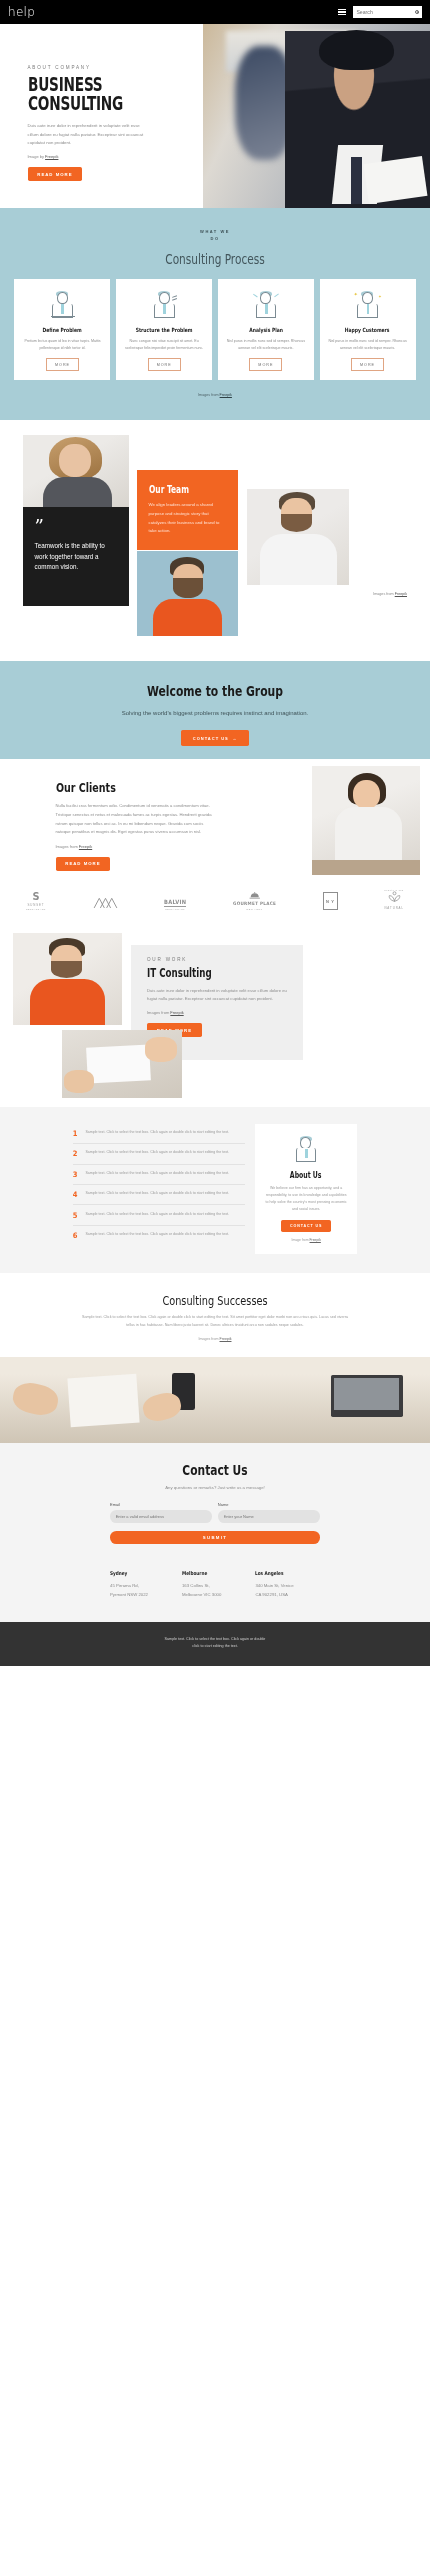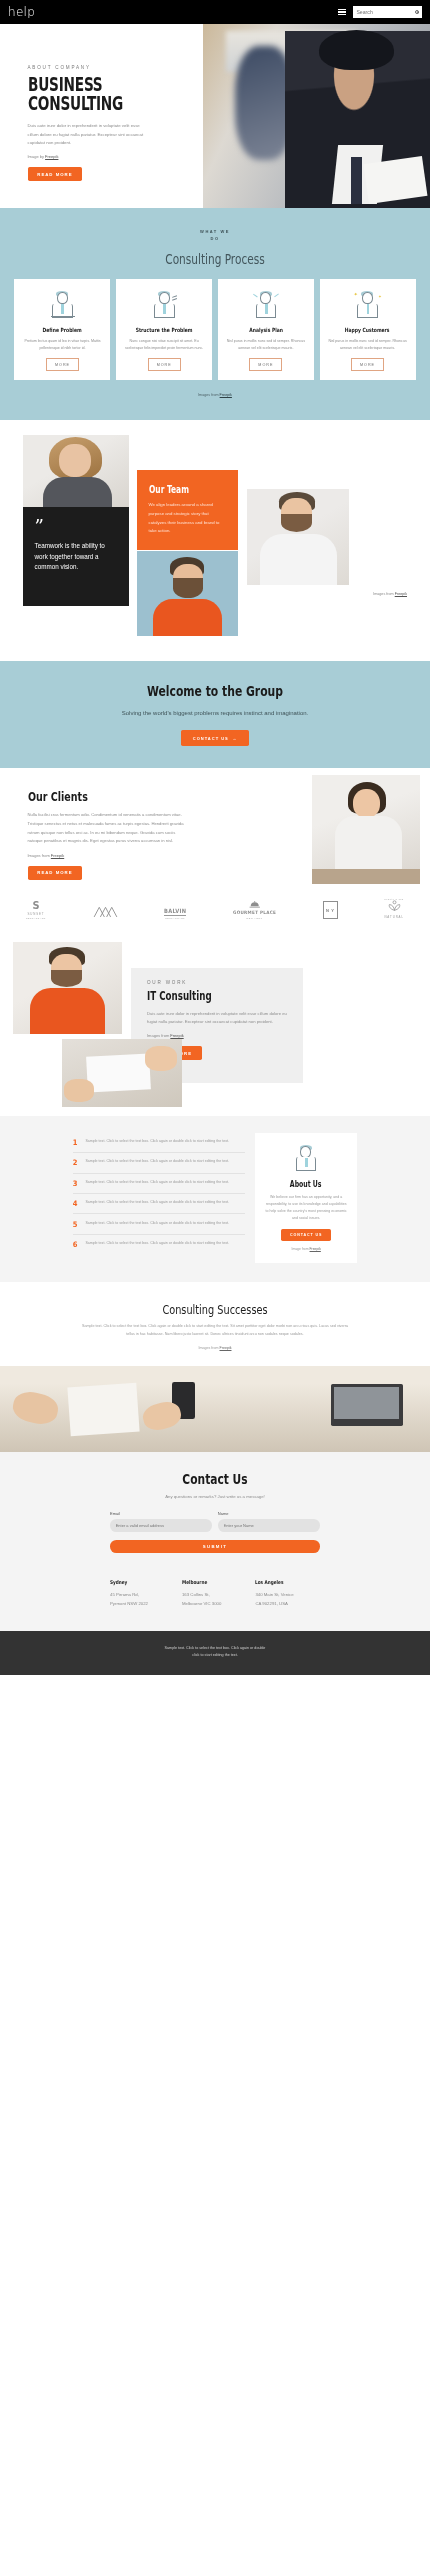--- a/index.html
+++ b/index.html
@@ -139,37 +139,37 @@
   .team-img3 { position:absolute; left:247px; top:69px; width:102px; height:96px;
                background: linear-gradient(150deg,#eceae8 0 45%,#dedad4 100%); overflow:hidden; }
   .ti3-hair { position:absolute; left:32px; top:3.4px; width:36px; height:18.4px; background:#5a4a3a; border-radius:50% 50% 22% 22%; }
   .ti3-face { position:absolute; left:34px; top:9.2px; width:31px; height:31px; background:#eac4a2; border-radius:44%; }
   .ti3-beard { position:absolute; left:34px; top:25px; width:31px; height:18.4px; background:#7a5c42; border-radius: 0 0 50% 50%; }
   .ti3-body { position:absolute; left:12.6px; top:45px; width:77px; height:53px; background:#f4f4f4; border-radius: 22px 22px 0 0; }
   .team-credit { position:absolute; right:23px; top:172px; font-size: 3.7px; color:#8a8a8a; }
   .team-credit a { color:#555; text-decoration: underline; }
 
   
-  .welcome { background:#a8cdd6; text-align:center; padding: 22px 0 22px; }
+  .welcome { background:#a8cdd6; text-align:center; padding: 22px 0 13px; }
   .welcome h2 {
     font-family:"DejaVu Sans Condensed","Liberation Sans Narrow","Liberation Sans",sans-serif;
     font-size: 14.3px; font-weight:700; color:#1b1b1b; transform: scaleX(0.84);
   }
   .welcome p { font-size: 6px; color:#3f5358; margin-top: 9.2px; line-height: 1.8; }
   .btn-contact {
     display:inline-flex; align-items:center; gap:3.4px; background:#f26522; color:#fff;
     border:0; border-radius:1.7px; font-size:4px; letter-spacing:1px; font-weight:700;
     padding:5.2px 11.5px; margin-top:11.5px; cursor:pointer;
     font-family:"Liberation Sans",sans-serif;
   }
 
   
   .clients { background:#fff; position:relative; padding: 0 0 12.6px; }
   .clients-top { display:flex; }
-  .clients-text { width: 207px; background:#fff; padding: 20.7px 16px 13.8px 27.5px; }
+  .clients-text { width: 207px; background:#fff; padding: 20.7px 16px 13.8px 27.5px; margin-left: 28px; }
   .clients-text h2 {
     font-family:"DejaVu Sans Condensed","Liberation Sans Narrow","Liberation Sans",sans-serif;
     font-size: 12.6px; font-weight:700; color:#1b1b1b; transform: scaleX(0.84);
     transform-origin:left; margin-bottom: 7.5px;
   }
   .clients-text p { font-size: 4.2px; line-height: 2.1; color:#8d8d8d; }
   .clients-img { position:absolute; right:10.3px; top:6.9px; width:108px; height:109px;
                  background: linear-gradient(160deg,#f0eeeb 0 35%,#d9d4cd 100%); overflow:hidden; }
   .ci-hair { position:absolute; left:36px; top:6.9px; width:38px; height:32px;
              background:#3a2c20; border-radius:50% 50% 30% 30%; }
@@ -191,21 +191,21 @@
   .mountain { width:25px; height:12.6px; }
 
   
   .itc { position:relative; background:#fff; height: 184px; }
   .itc-img1 { position:absolute; left:12.6px; top:10.3px; width:109px; height:92px;
               background: linear-gradient(150deg,#efece8 0 40%,#ddd8d1 100%); overflow:hidden; }
   .it1-hair { position:absolute; left:36px; top:4.6px; width:36px; height:19.5px; background:#4a3a2a; border-radius:50% 50% 22% 22%; }
   .it1-face { position:absolute; left:38px; top:11.5px; width:31px; height:31px; background:#ecc5a3; border-radius:44%; }
   .it1-beard { position:absolute; left:38px; top:27.5px; width:31px; height:17px; background:#7b5c42; border-radius: 0 0 50% 50%; }
   .it1-body { position:absolute; left:17px; top:46px; width:75px; height:49px; background:#e9561f; border-radius: 20.7px 20.7px 0 0; }
-  .itc-panel { position:absolute; left:131px; top:36px; width:172px; height:115px;
+  .itc-panel { position:absolute; left:131px; top:22px; width:172px; height:115px;
                background:#efefef; padding: 12.6px 16px; }
   .itc-panel h2 {
     font-family:"DejaVu Sans Condensed","Liberation Sans Narrow","Liberation Sans",sans-serif;
     font-size: 11.5px; font-weight:700; color:#1b1b1b; transform: scaleX(0.84);
     transform-origin:left; margin: 4px 0 6.3px;
   }
   .itc-panel p { font-size: 4.2px; line-height: 2.05; color:#8d8d8d; }
   .itc-img2 { position:absolute; left:62px; top:107px; width:120px; height:68px;
               background: linear-gradient(160deg,#e4e0da,#cfc8bd); overflow:hidden; }
   .it2-paper { position:absolute; left:25px; top:16px; width:63px; height:36px; background:#fafafa; transform: rotate(-3deg); }

